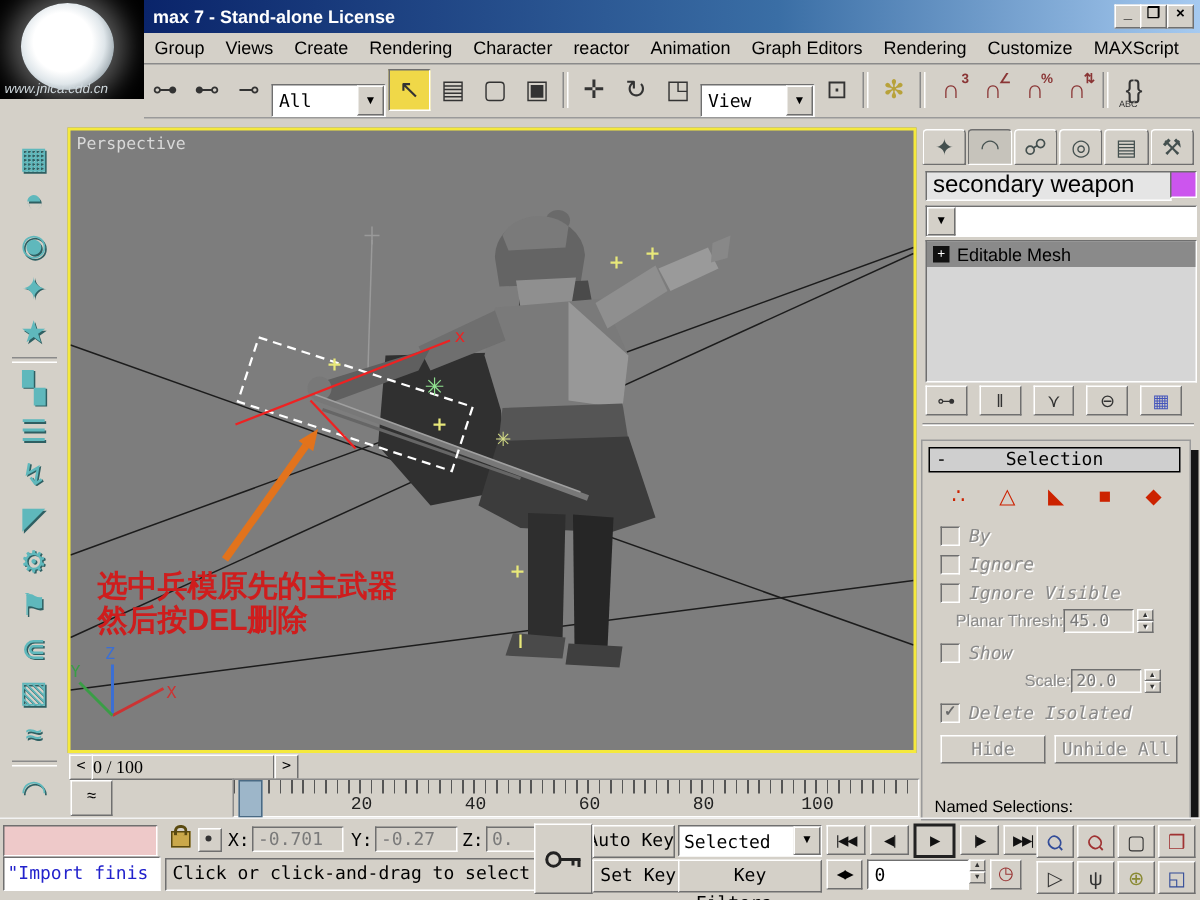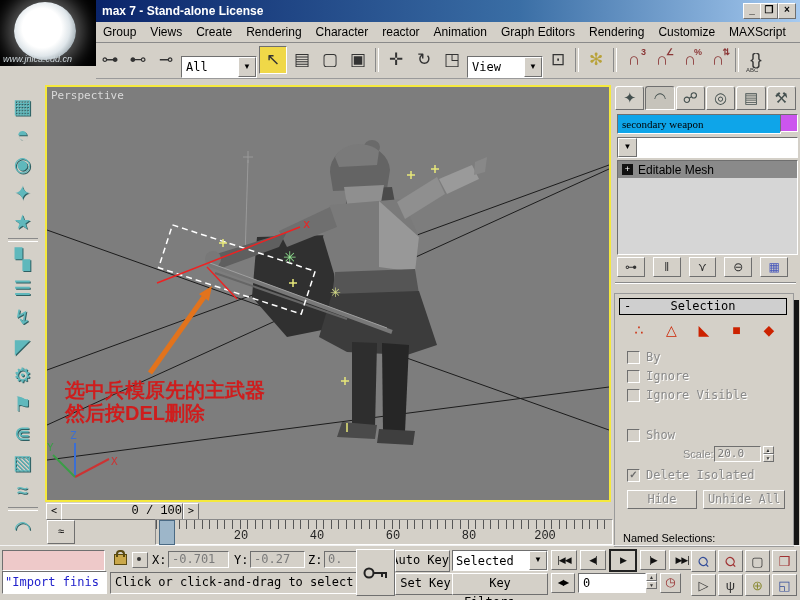--- a/index.html
+++ b/index.html
@@ -63,21 +63,21 @@
   #vplabel{position:absolute;left:4px;top:2px;color:#d9d9d9;font-size:11px;
     font-family:"DejaVu Sans Mono",monospace;}
   #scene{position:absolute;left:0;top:0;}
 
   
   #timeslider{left:45px;top:503px;width:566px;height:16px;}
   .ts-btn{position:absolute;top:0;width:14px;height:15px;background:#d4d0c8;
     font-size:10px;text-align:center;line-height:14px;font-family:"DejaVu Sans Mono",monospace;}
   #ts-prev{left:1px;} #ts-next{left:138px;}
   #ts-display{position:absolute;left:16px;top:0;width:120px;height:15px;background:#d4d0c8;
-    text-align:right;font-size:12px;line-height:14px;font-family:Liberation Mono, monospace;}
+    text-align:left;font-size:12px;line-height:14px;font-family:Liberation Serif, serif;}
 
   
   #trackbar{left:45px;top:519px;width:566px;height:25px;}
   #tb-curve{position:absolute;left:2px;top:1px;width:26px;height:22px;background:#d4d0c8;
     font-size:11px;text-align:center;line-height:20px;}
   #ruler{position:absolute;left:110px;top:0;width:456px;height:24px;background:#d4d0c8;
     border:1px solid;border-color:#8a8a8a #fff #fff #8a8a8a;}
   #ruler .ticks{position:absolute;left:0;top:0;width:100%;height:9px;
     background:repeating-linear-gradient(90deg,#555 0,#555 1px,transparent 1px,transparent 7.6px);}
   .ticklabel{position:absolute;top:9px;font-size:12px;color:#222;
@@ -85,22 +85,22 @@
   #ts-handle{position:absolute;left:3px;top:0;width:14px;height:23px;background:#9db6c9;
     border:1px solid #4a6a84;}
 
   
   #cpanel{left:611px;top:85px;width:189px;height:460px;}
   #cp-tabs{position:absolute;left:4px;top:1px;width:182px;height:24px;display:flex;}
   .cp-tab{flex:1;height:22px;display:flex;align-items:center;justify-content:center;
     font-size:15px;color:#44504f;border:1px solid;border-color:#fff #6f6f6f #6f6f6f #fff;
     background:#d4d0c8;margin-right:1px;border-radius:3px 3px 0 0;}
   .cp-tab.active{background:#c6c3bb;border-color:#6f6f6f #fff #fff #6f6f6f;}
-  #objname{position:absolute;left:6px;top:29px;width:158px;height:18px;background:#0ea5e9;
-    font-family:Liberation Serif, serif;font-size:11px;line-height:18px;padding-left:4px;}
+  #objname{position:absolute;left:6px;top:29px;width:158px;height:18px;background:#e5e5e5;
+    font-family:Liberation Sans, sans-serif;font-size:16px;line-height:18px;padding-left:4px;}
   #objcolor{position:absolute;left:169px;top:29px;width:16px;height:16px;}
   #modlist{position:absolute;left:6px;top:52px;width:179px;height:19px;background:#fff;
     display:flex;align-items:center;}
   #modlist .lbl{flex:1;font-size:12px;padding-left:3px;}
   #modlist .arrow{width:17px;height:17px;background:#d4d0c8;border:1px solid;
     border-color:#fff #6f6f6f #6f6f6f #fff;font-size:8px;line-height:16px;text-align:center;}
   #stackbox{position:absolute;left:6px;top:75px;width:179px;height:93px;background:#d6d6d6;}
   .stackrow{height:17px;background:#8a8a8a;color:#000;display:flex;align-items:center;
     font-size:12px;}
   .stackrow .expand{width:11px;height:11px;background:#111;color:#fff;font-size:9px;
@@ -117,21 +117,21 @@
     text-align:center;line-height:14px;}
   #ro-head .minus{position:absolute;left:4px;}
   #subobj{position:absolute;left:14px;top:28px;width:150px;height:20px;display:flex;
     justify-content:space-between;}
   .so-icon{color:#cc2200;font-size:14px;width:20px;text-align:center;}
   .cbrow{position:absolute;left:12px;height:14px;display:flex;align-items:center;}
   .cb{width:11px;height:11px;background:#d4d0c8;border:1px solid;
     border-color:#6f6f6f #fff #fff #6f6f6f;margin-right:6px;font-size:10px;line-height:10px;
     text-align:center;color:#6a6a6a;font-weight:bold;}
   .cblabel{font-family:"DejaVu Sans Mono",monospace;font-size:12px;color:#8a8a8a;
-    text-shadow:1px 1px 0 #fff;}
+    text-shadow:1px 1px 0 #fff;font-style:italic;}
   .fieldrow{position:absolute;height:16px;display:flex;align-items:center;font-size:11px;
     color:#8a8a8a;text-shadow:1px 1px 0 #fff;}
   .numfield{width:42px;height:14px;background:#d4d0c8;border:1px solid;
     border-color:#6f6f6f #fff #fff #6f6f6f;font-family:"DejaVu Sans Mono",monospace;
     font-size:11px;color:#7a7a7a;padding-left:3px;line-height:14px;}
   .spinner{width:11px;height:16px;margin-left:2px;display:flex;flex-direction:column;}
   .spinner i{flex:1;background:#d4d0c8;border:1px solid;border-color:#fff #6f6f6f #6f6f6f #fff;
     font-style:normal;font-size:5px;line-height:6px;text-align:center;color:#333;}
   .ro-btn{position:absolute;height:17px;background:#d4d0c8;border:1px solid;
     border-color:#fff #6f6f6f #6f6f6f #fff;font-family:"DejaVu Sans Mono",monospace;
@@ -547,21 +547,21 @@
 <div id="trackbar" class="abs">
   <div id="tb-curve" class="raised">≈</div>
   <div id="ruler">
     <div class="ticks"></div>
     <div id="tb-labels">
         <span class="ticklabel" style="left: 9px;">0</span>
         <span class="ticklabel" style="left: 85px;">20</span>
         <span class="ticklabel" style="left: 161px;">40</span>
         <span class="ticklabel" style="left: 237px;">60</span>
         <span class="ticklabel" style="left: 313px;">80</span>
-        <span class="ticklabel" style="left: 389px;">200</span>
+        <span class="ticklabel" style="left: 389px;">100</span>
       </div>
     <div id="ts-handle"></div>
   </div>
 </div>
 
 <div id="cpanel" class="abs">
   <div id="cp-tabs">
 
   <div class="cp-tab">
         <span>✦</span>
@@ -631,20 +631,28 @@
       <span class="cb"></span>
       <span class="cblabel">By</span>
     </div>
     <div class="cbrow" style="top:75px;">
       <span class="cb"></span>
       <span class="cblabel">Ignore</span>
     </div>
     <div class="cbrow" style="top:94px;">
       <span class="cb"></span>
       <span class="cblabel">Ignore Visible</span>
+    </div>
+    <div class="fieldrow" style="left:22px;top:112px;">
+      <span>Planar Thresh:</span>
+      <span class="numfield">45.0</span>
+      <span class="spinner">
+          <i>▲</i>
+          <i>▼</i>
+        </span>
     </div>
     <div class="cbrow" style="top:134px;">
       <span class="cb"></span>
       <span class="cblabel">Show</span>
     </div>
     <div class="fieldrow" style="left:68px;top:152px;">
       <span>Scale:</span>
       <span class="numfield">20.0</span>
       <span class="spinner">
           <i>▲</i>

